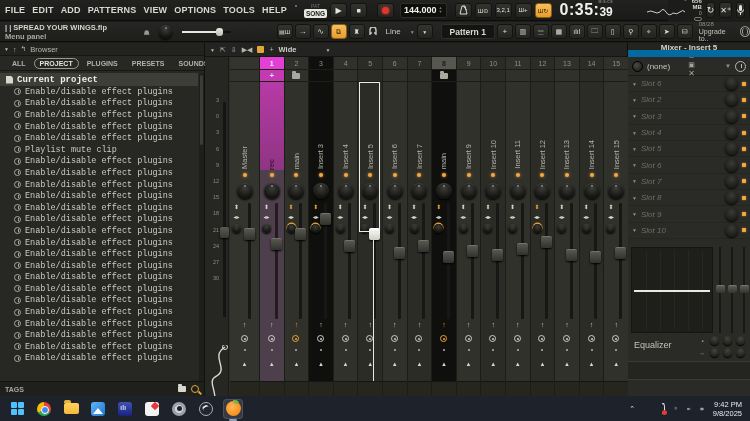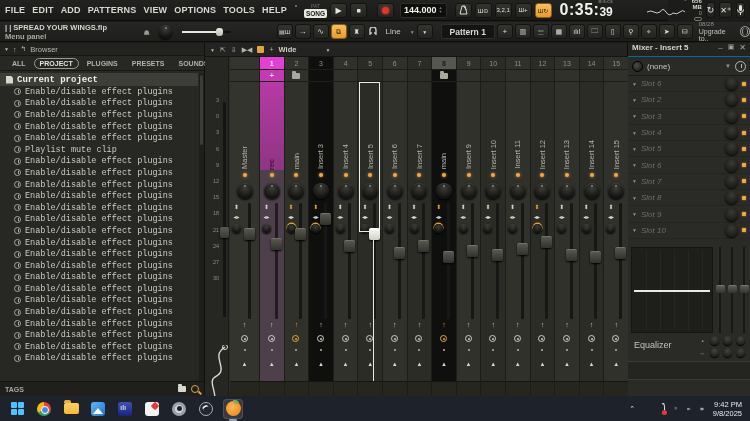--- a/index.html
+++ b/index.html
@@ -123,21 +123,21 @@
   .k-pink .iconcell { background:#c23bb0; }
   .k-pink .vlabel { background:linear-gradient(#b73aa6,#8e3582); top:25px; height:88px; }
   .k-pink .vlabel span { color:#47103f; font-weight:bold; }
   .k-pink .ftrack { background:#241b22; }
   .hl .numcell { background:#57574f; color:#1c1c19; font-weight:bold; }
   .plusico { font-size:8px; color:#f6d8f2; font-weight:bold; }
   .strip .foldico { background:#a9a9a0; } .strip .foldico::before { background:#a9a9a0; }
 
   
   .inspector { position:absolute; left:628px; top:43px; width:122px; height:353px; background:#2a2a26; }
-  .ititle { height:14px; background:#232320; border-bottom:1px solid #0369a1; display:flex; align-items:flex-start; padding:0 4px; }
+  .ititle { height:14px; background:#232320; border-bottom:7px solid #0369a1; display:flex; align-items:center; padding:0 4px;flex-direction:column; }
   .ititle .t { flex:1; font-size:8px; font-weight:bold; color:#d4d4cb; }
   .ititle .c { font-size:8px; color:#a5a59d; margin-left:5px; }
   .iselect { height:19px; display:flex; align-items:center; gap:4px; padding:0 4px; border-bottom:1px solid #1a1a17; }
   .iselect .pknob { width:11px; height:11px; border-radius:50%; background:radial-gradient(circle at 40% 35%, #4a4a44, #151513); border:1px solid #000; }
   .iselect .none { flex:1; font-size:8px; color:#c6c6bd; }
   .iselect .dd { font-size:6px; color:#8f8f87; }
   .iclock { width:11px; height:11px; border:1px solid #b9b9b1; border-radius:50%; position:relative; }
   .iclock::after { content:""; position:absolute; left:4.5px; top:2px; width:1px; height:4px; background:#b9b9b1; }
   .slotrow { height:16.3px; display:flex; align-items:center; padding:0 4px; gap:4px; border-bottom:1px solid #242420; }
   .slotrow .arr { font-size:5px; color:#8f8f87; }

